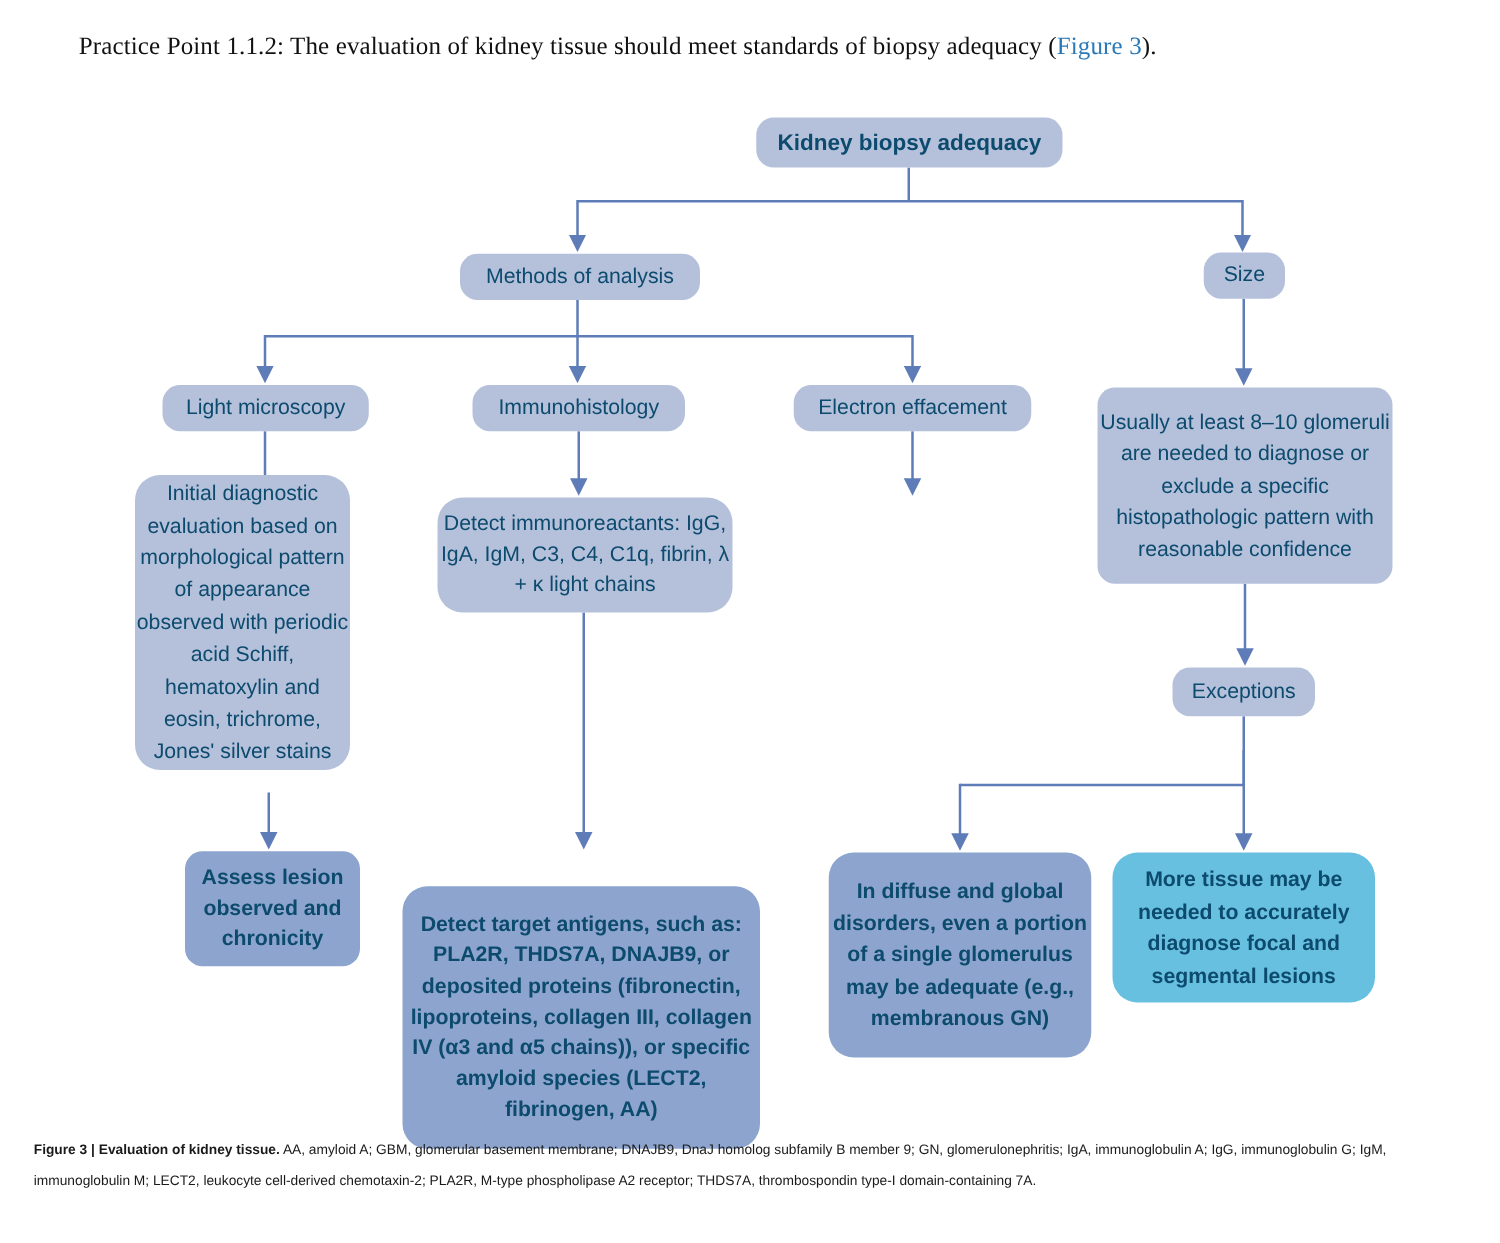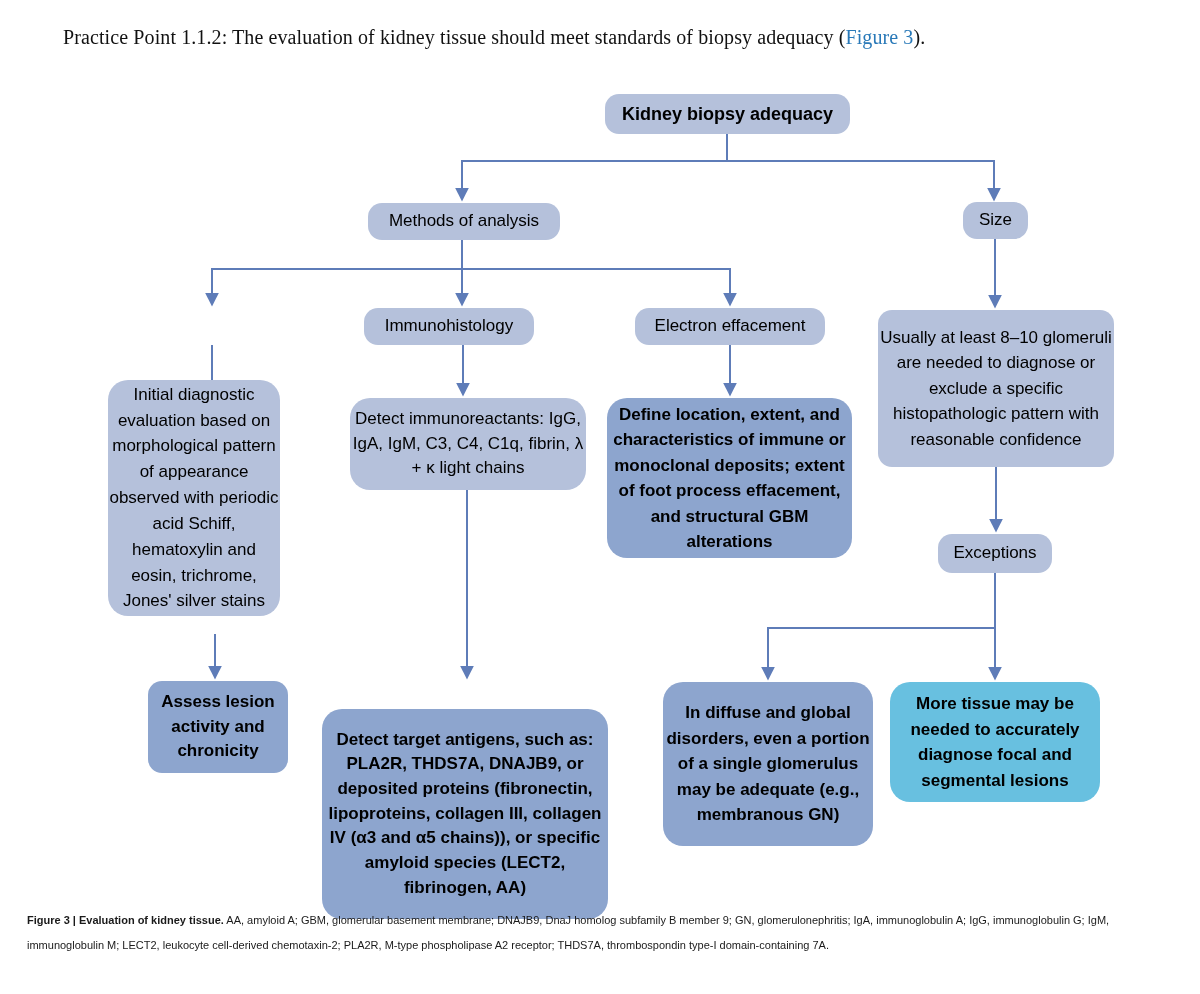--- a/index.html
+++ b/index.html
@@ -11,35 +11,35 @@
     font-family:"Liberation Serif", serif; font-weight:normal;
     font-size:20px; color:#111111; letter-spacing:0.1px;margin-left:36px;
   }
   .heading .fig-link { color:#2979b8; }
 
   .stage { position:absolute; left:0; top:0; width:1200px; height:994px; }
   svg.connectors { position:absolute; left:0; top:0; width:1200px; height:994px; }
 
   .node {
     position:absolute; display:flex; align-items:center; justify-content:center;
-    text-align:center; color:#000000; font-size:17px; line-height:1.45;
+    text-align:center; color:#0c4a6e; font-size:17px; line-height:1.45;
     border-radius:14px; padding:6px 0;
   }
   .bg-light  { background:#b5c1db; }
   .bg-medium { background:#8da5ce; }
   .bg-cyan   { background:#68c0e0; }
   .bold { font-weight:bold; }
   .big  { border-radius:20px; }
 
   
   .n-root      { left:605px; top:94px;  width:245px; height:40px; font-size:18px; }
   .n-methods   { left:368px; top:203px; width:192px; height:37px; }
   .n-size      { left:963px; top:202px; width:65px;  height:37px;text-align:right; }
   .n-light     { left:130px; top:308px; width:165px; height:37px; }
-  .n-immuno    { left:364px; top:308px; width:170px; height:37px; }
+  .n-immuno    { left:378px; top:308px; width:170px; height:37px; }
   .n-electron  { left:635px; top:308px; width:190px; height:37px; }
   .n-sizedet   { left:878px; top:310px; width:236px; height:157px; line-height:1.5;border-radius:14px; }
   .n-lightdet  { left:108px; top:380px; width:172px; height:236px; line-height:1.52;justify-content:center; }
   .n-immunodet { left:350px; top:398px; width:236px; height:92px;  }
   .n-electrondet{ left:607px; top:398px; width:245px; height:160px; line-height:1.5; }
   .n-except    { left:938px; top:534px; width:114px; height:39px; }
   .n-assess    { left:148px; top:681px; width:140px; height:92px; }
   .n-antigens  { left:322px; top:681px; width:286px; height:210px; line-height:1.45;margin-top:28px; }
   .n-diffuse   { left:663px; top:682px; width:210px; height:164px; line-height:1.5; }
   .n-more      { left:890px; top:682px; width:210px; height:120px; line-height:1.5; }
@@ -100,20 +100,23 @@
   </div>
 
   <div class="node bg-light n-methods">
     <span>Methods of analysis</span>
   </div>
 
   <div class="node bg-light n-size">
     <span>Size</span>
   </div>
 
+  <div class="node bg-light n-light">
+    <span>Light microscopy</span>
+  </div>
 
   <div class="node bg-light n-immuno">
     <span>Immunohistology</span>
   </div>
 
   <div class="node bg-light n-electron">
     <span>Electron effacement</span>
   </div>
 
   <div class="node bg-light big n-sizedet">
@@ -121,30 +124,27 @@
   </div>
 
   <div class="node bg-light big n-lightdet">
     <span>Initial diagnostic evaluation based on morphological pattern of appearance observed with periodic acid Schiff, hematoxylin and eosin, trichrome, Jones' silver stains</span>
   </div>
 
   <div class="node bg-light big n-immunodet">
     <span>Detect immunoreactants: IgG, IgA, IgM, C3, C4, C1q, fibrin, λ + κ light chains</span>
   </div>
 
-  <div class="node bg-medium bold big n-electrondet">
-    <span>Define location, extent, and characteristics of immune or monoclonal deposits; extent of foot process effacement, and structural GBM alterations</span>
-  </div>
 
   <div class="node bg-light n-except">
     <span>Exceptions</span>
   </div>
 
   <div class="node bg-medium bold n-assess">
-    <span>Assess lesion activity and chronicity</span>
+    <span>Assess lesion observed and chronicity</span>
   </div>
 
   <div class="node bg-medium bold big n-antigens">
     <span>Detect target antigens, such as: PLA2R, THDS7A, DNAJB9, or deposited proteins (fibronectin, lipoproteins, collagen III, collagen IV (α3 and α5 chains)), or specific amyloid species (LECT2, fibrinogen, AA)</span>
   </div>
 
   <div class="node bg-medium bold big n-diffuse">
     <span>In diffuse and global disorders, even a portion of a single glomerulus may be adequate (e.g., membranous GN)</span>
   </div>
 

